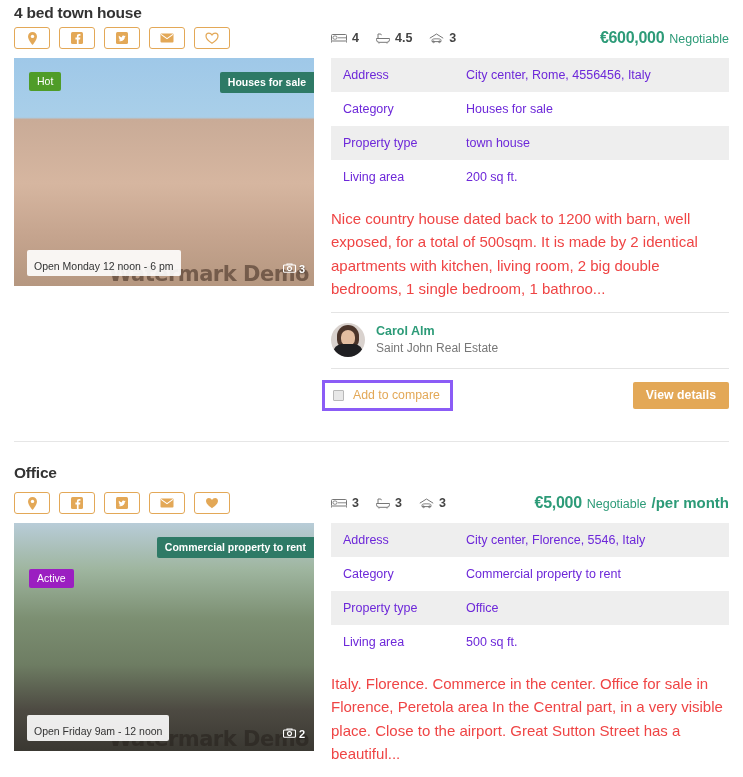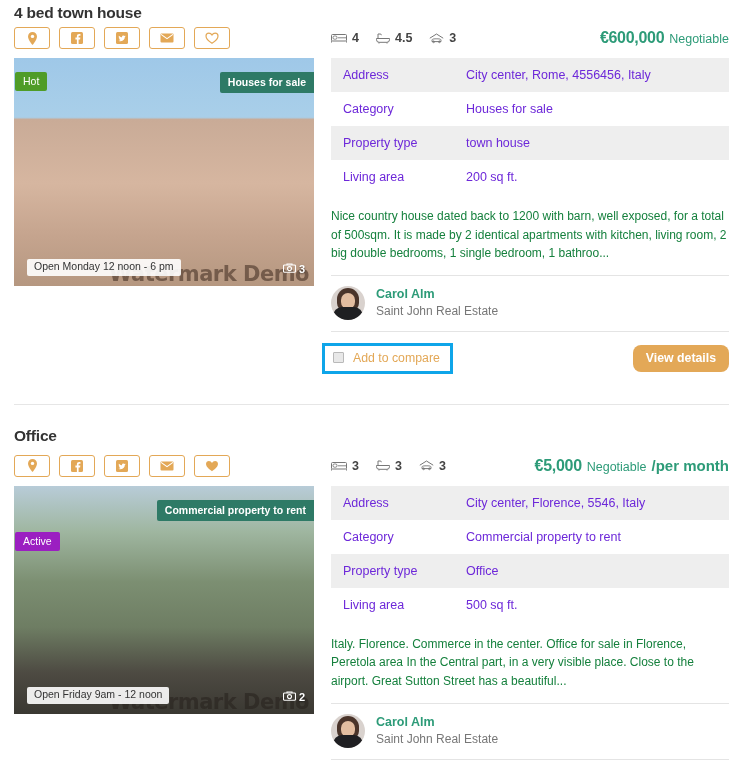--- a/index.html
+++ b/index.html
@@ -70,39 +70,39 @@
 
   .badge {
     position: absolute;
     top: 14px;
     font-size: 10.5px;
     color: #ffffff;
     padding: 3px 8px 4px;
     border-radius: 2px;
     font-weight: normal;
   }
-  .badge-status { left: 1px; }
+  .badge-status { left: 15px; }
   .badge-hot { background: #4f9c28; }
   .badge-active { background: #9b1fc1; margin-top: 32px; }
   .badge-cat {
     right: 0;
     background: #2e7a66;
     font-size: 10.5px;
     padding: 4px 8px 5px;
     border-radius: 2px 0 0 2px;
     font-weight: bold;
   }
 
   .open-label {
     position: absolute;
     left: 13px; bottom: 10px;
     background: rgba(255,255,255,0.9);
     color: #333333;
     font-size: 10.5px;
-    padding: 1px 7px 4px;
+    padding: 10px 7px 4px;
     border-radius: 2px;
   }
   .photo-count {
     position: absolute;
     right: 9px; bottom: 11px;
     display: flex; align-items: center; gap: 3px;
     color: #ffffff;
     font-size: 11px;
     font-weight: bold;
     text-shadow: 0 1px 2px rgba(0,0,0,0.55);
@@ -127,23 +127,23 @@
   table.info td {
     padding: 10px 0 10px 12px;
     font-size: 12.5px;
     color: #6d28d9;
     vertical-align: middle;
   }
   table.info td.k { width: 135px; }
   table.info td.v { padding-left: 0; }
 
   .desc {
-    font-size: 12px;
+    font-size: 15px;
     line-height: 1.55;
-    color: #15803d;
+    color: #ef4444;
     padding: 13px 2px 12px 0;
   }
 
   .agent {
     display: flex; align-items: center; gap: 11px;
     border-top: 1px solid #e4e4e4;
     padding: 10px 0 11px;
   }
   .avatar {
     width: 34px; height: 34px; border-radius: 50%;
@@ -158,21 +158,21 @@
   .agent-name { font-size: 12.5px; color: #2d9b78; font-weight: bold; line-height: 1.35; }
   .agent-company { font-size: 12px; color: #777777; line-height: 1.35; }
 
   .actions {
     border-top: 1px solid #e4e4e4;
     display: flex; align-items: center; justify-content: space-between;
     padding-top: 11px;
     position: relative;
   }
   .compare-box {
-    border: 3px solid #0ea5e9;
+    border: 3px solid #8b5cf6;
     background: #ffffff;
     padding: 5px 10px 6px 8px;
     display: flex; align-items: center; gap: 9px;
     margin-left: -9px;
     cursor: pointer;
   }
   .compare-check {
     width: 11px; height: 11px;
     border: 1px solid #b9b9b9;
     background: #e8e8e8;
@@ -180,21 +180,21 @@
     flex: 0 0 11px;
   }
   .compare-label { font-size: 12.3px; color: #e3a857; }
 
   .view-btn {
     background: #e3a857;
     color: #ffffff;
     font-size: 12.3px;
     font-weight: bold;
     border: none;
-    border-radius: 8px;
+    border-radius: 2px;
     padding: 6px 13px 7px;
     cursor: pointer;
     font-family: "Liberation Sans", sans-serif;
   }
 
   .divider { height: 1px; background: #e6e6e6; margin: 0 14px; }
   .sep1 { margin-top: 30px; }
   .gap-after-divider { height: 22px; }
 </style>
 </head>

